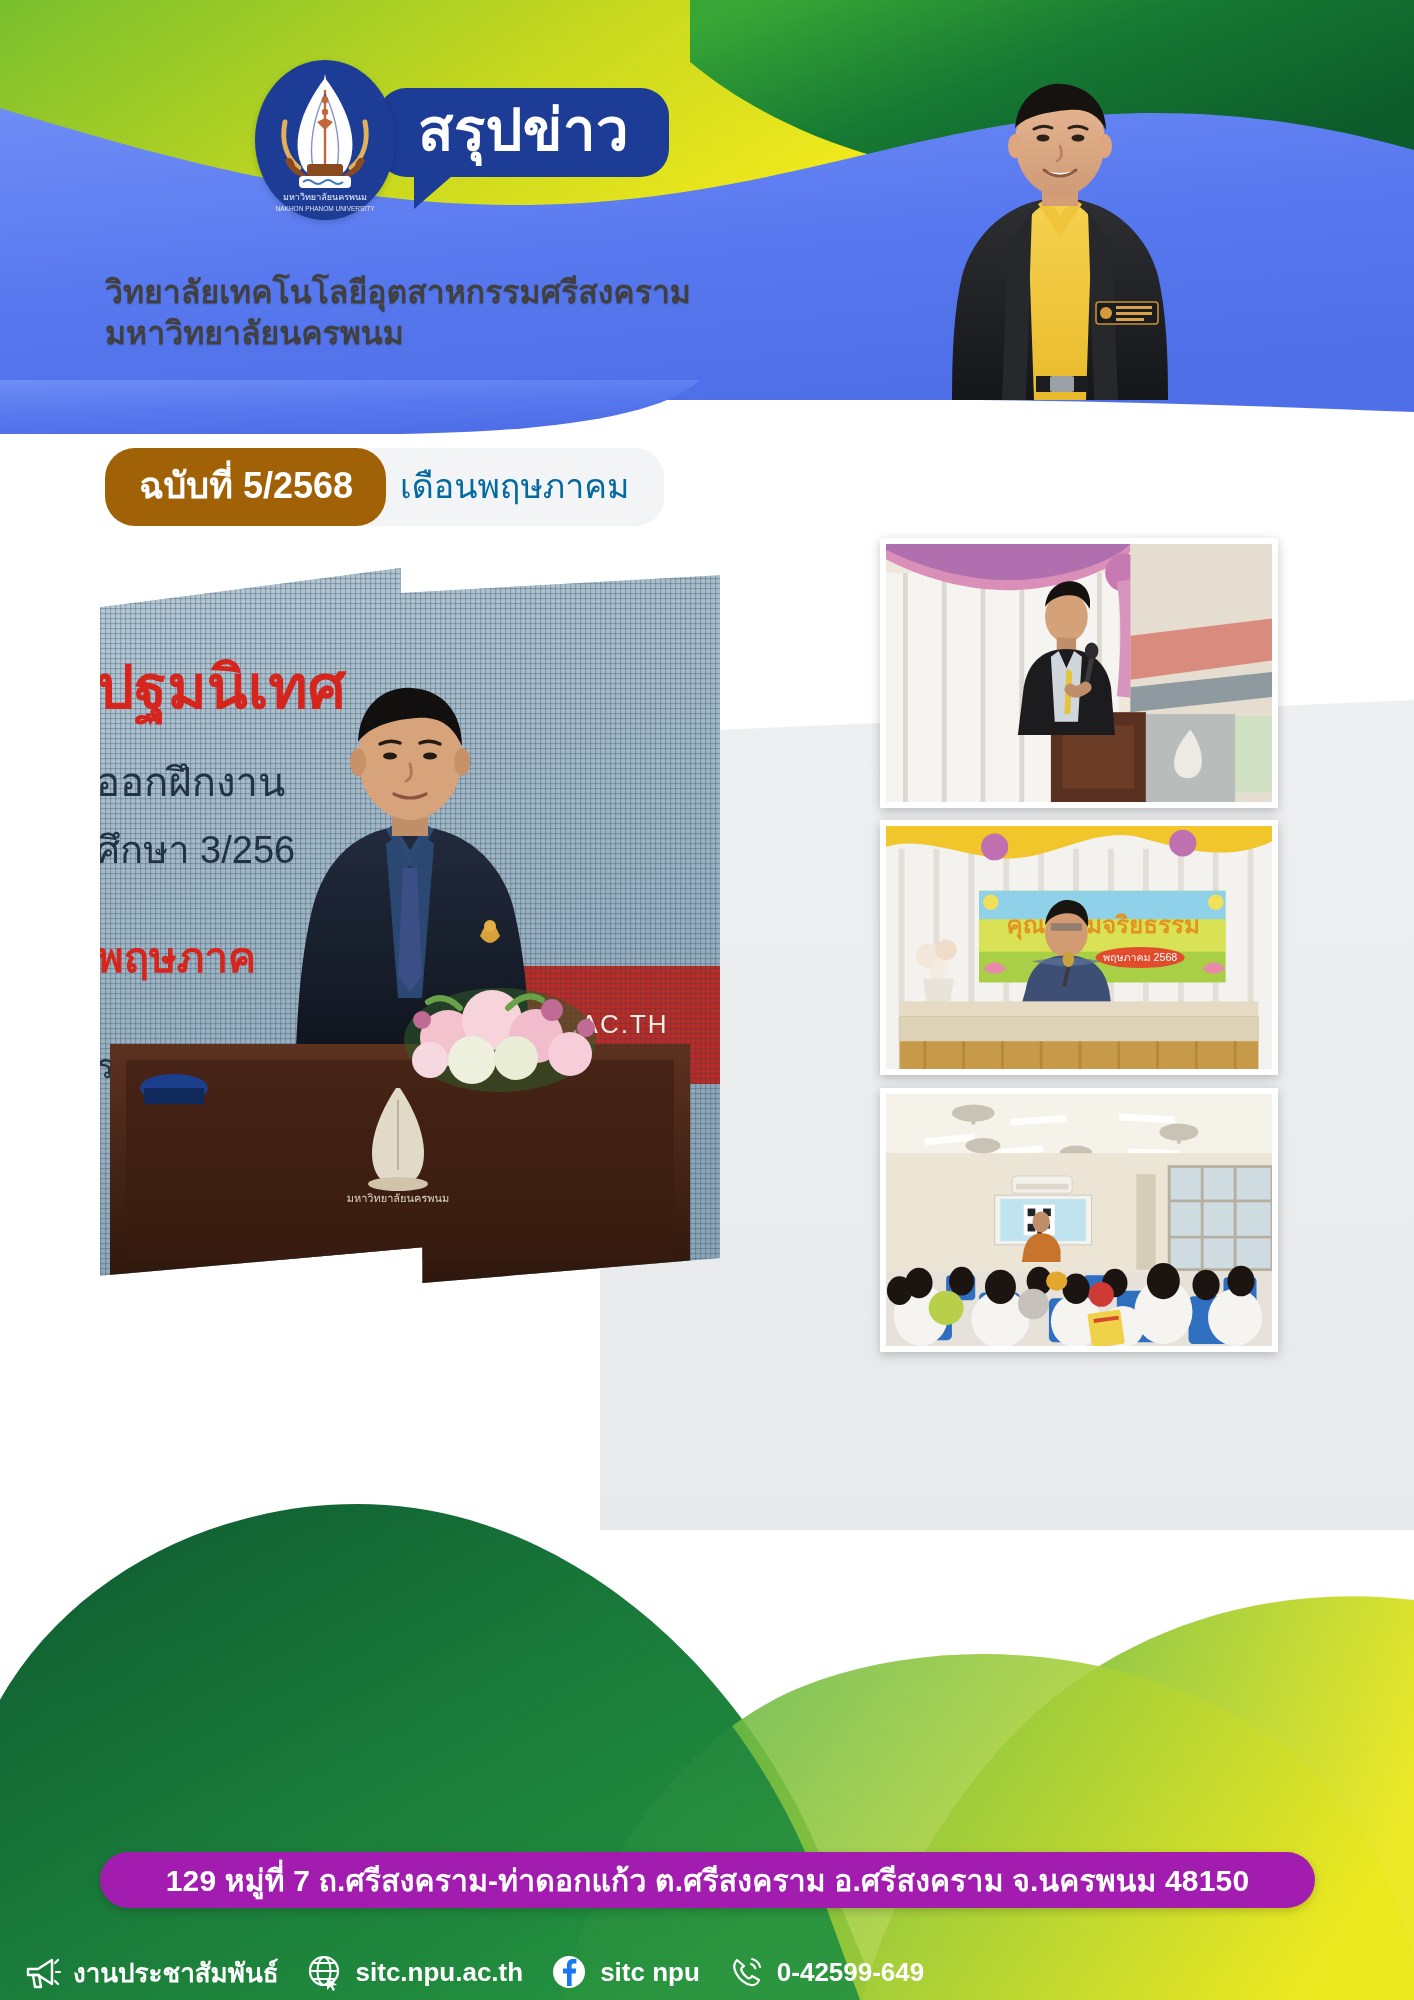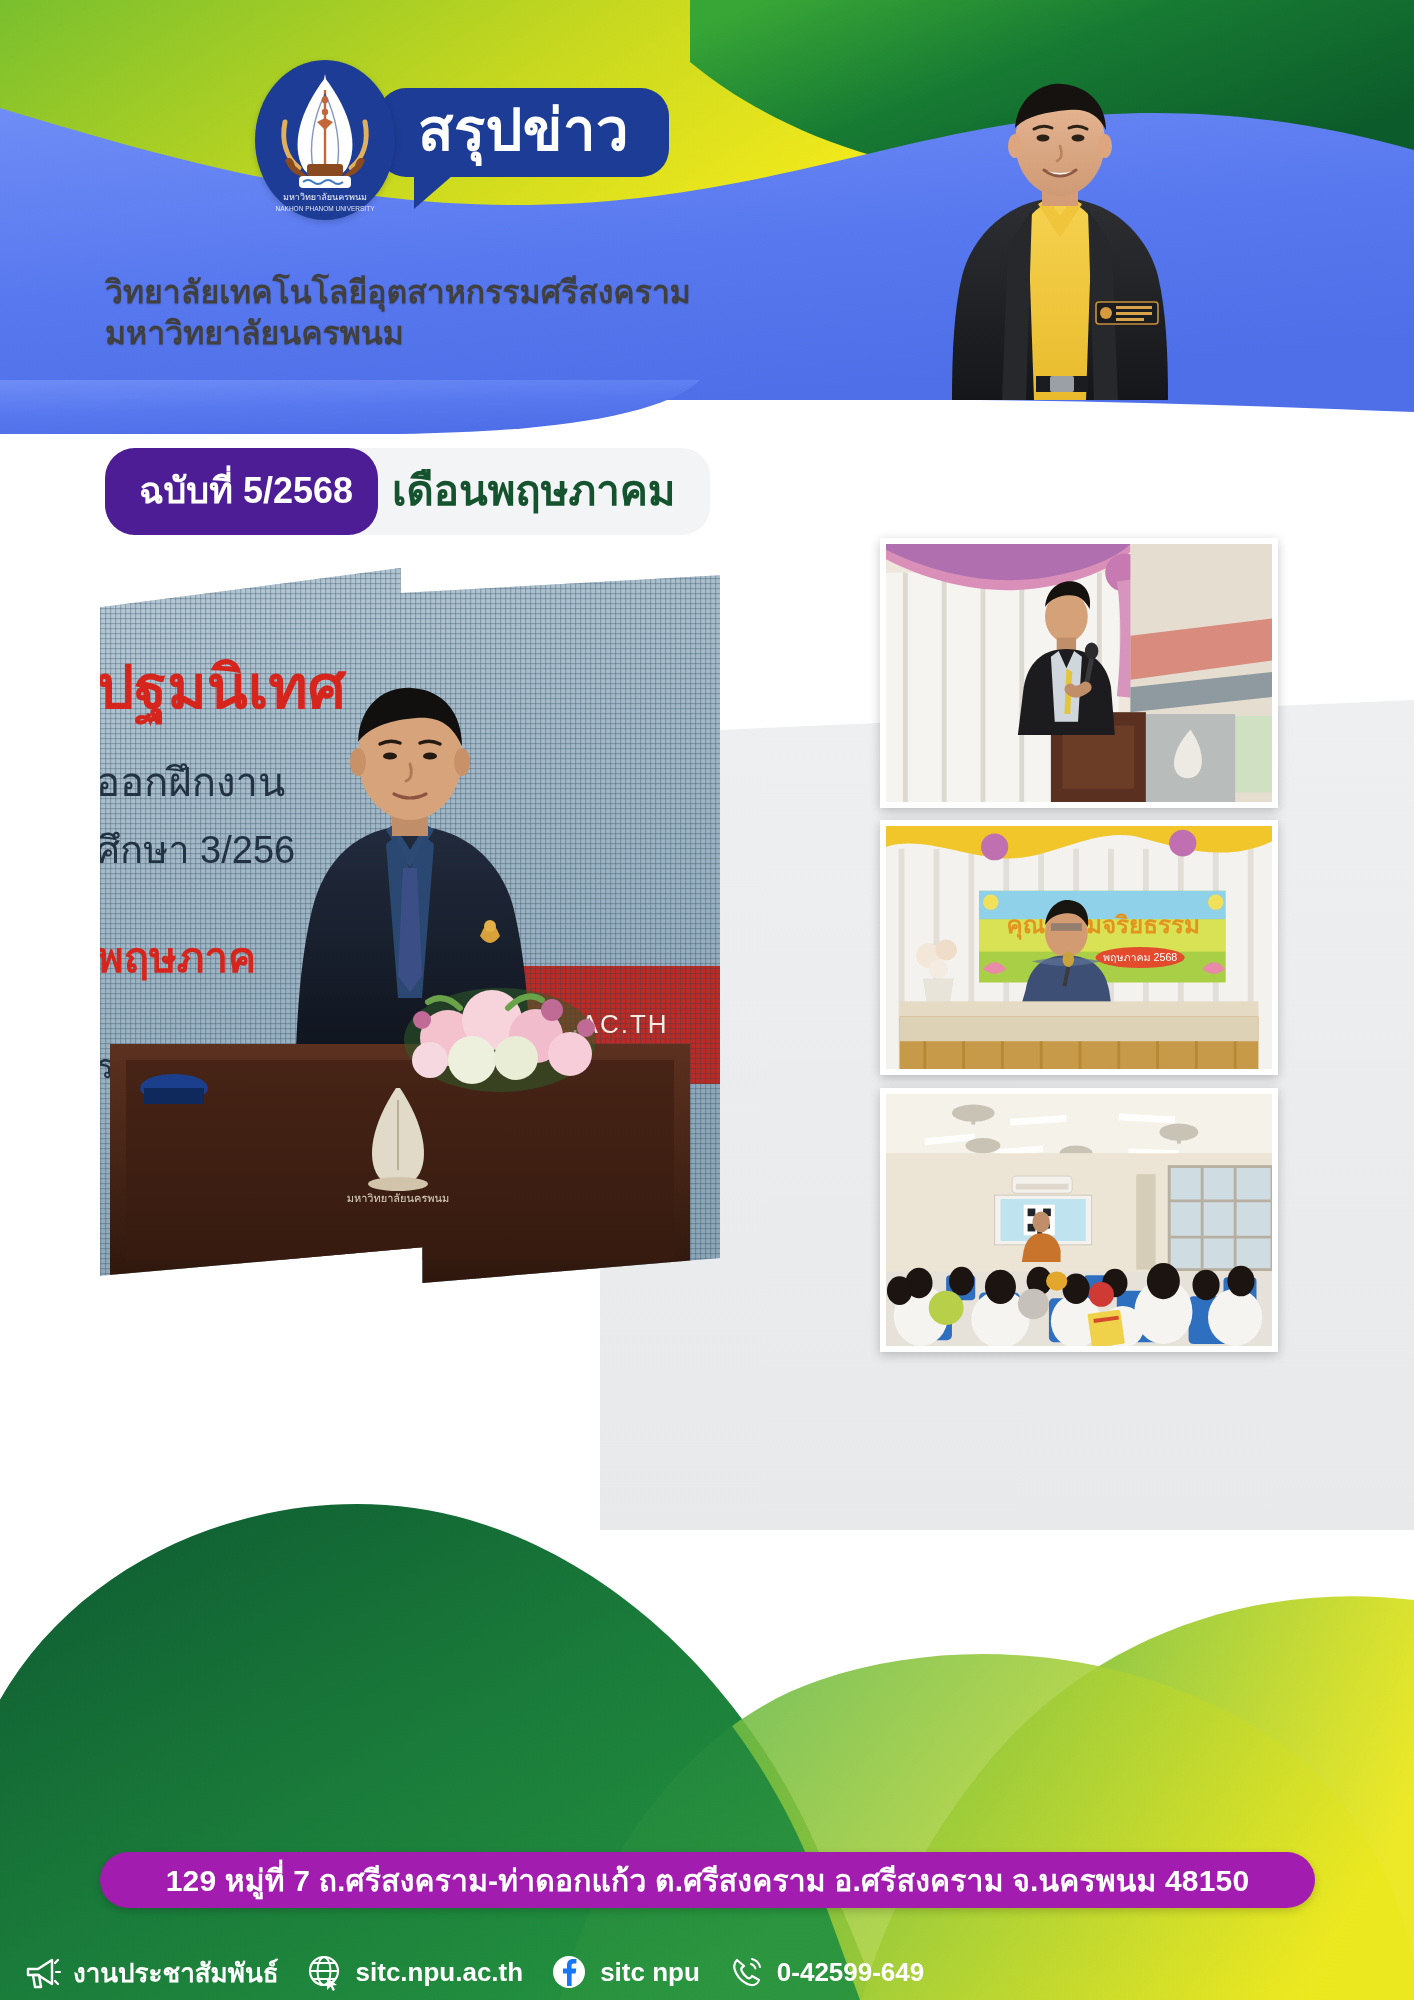--- a/index.html
+++ b/index.html
@@ -56,29 +56,29 @@
   }
 
   .subtitle{
     position:absolute;left:105px;top:272px;z-index:8;
     color:#404040;font-size:32px;font-weight:700;line-height:1.28;
     white-space:nowrap;text-shadow:0 1px 2px rgba(0,0,0,.14);
   }
 
   .issue-row{position:absolute;left:105px;top:448px;z-index:9;display:flex;align-items:stretch;}
   .issue-pill{
-    background:#4c1d95;color:#fff;border-radius:30px;
-    padding:9px 25px 12px 34px;font-size:36px;font-weight:700;
+    background:#a16207;color:#fff;border-radius:30px;
+    padding:9px 33px 12px 34px;font-size:36px;font-weight:700;
     white-space:nowrap;display:flex;align-items:center;
     position:relative;z-index:2;
   }
   .issue-month{
-    background:#f3f4f6;color:#14532d;border-radius:0 28px 28px 0;
+    background:#f3f4f6;color:#0369a1;border-radius:0 28px 28px 0;
     padding:9px 34px 12px 42px;margin-left:-28px;
-    font-size:42px;font-weight:700;white-space:nowrap;
+    font-size:34px;font-weight:400;white-space:nowrap;
     display:flex;align-items:center;z-index:1;
   }
 
   
   .portrait{position:absolute;left:900px;top:70px;width:320px;height:330px;z-index:6;}
 
   
   .collage{position:absolute;left:0;top:520px;width:1414px;height:1000px;z-index:4;}
 
   .photo{position:absolute;overflow:hidden;background:#d6dde4;box-shadow:0 3px 10px rgba(0,0,0,.22);}

